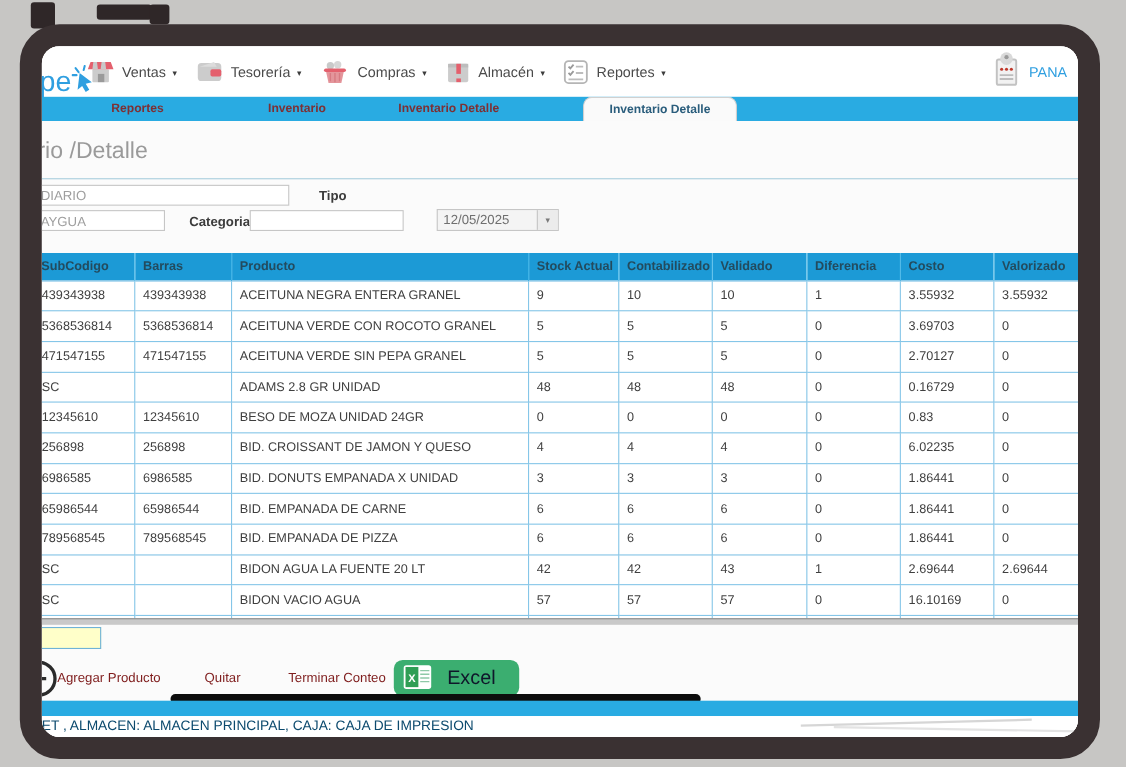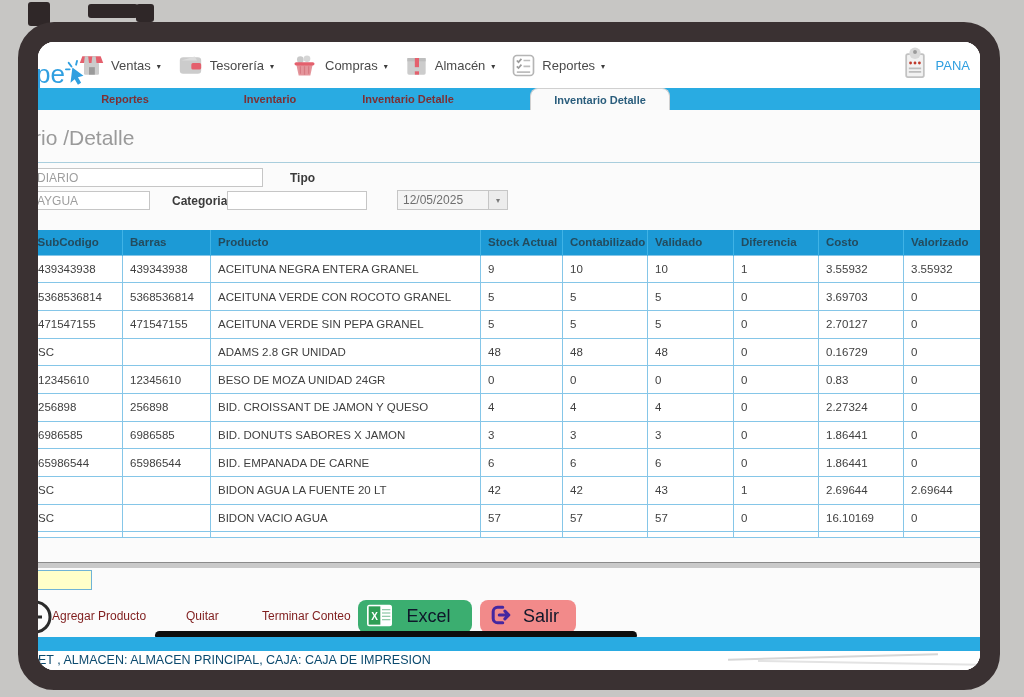--- a/index.html
+++ b/index.html
@@ -307,38 +307,49 @@
               <td>0</td>
             </tr>
             <tr>
               <td>256898</td>
               <td>256898</td>
               <td>BID. CROISSANT DE JAMON Y QUESO</td>
               <td>4</td>
               <td>4</td>
               <td>4</td>
               <td>0</td>
-              <td>2.27324</td>
+              <td>6.02235</td>
               <td>0</td>
             </tr>
             <tr>
               <td>6986585</td>
               <td>6986585</td>
-              <td>BID. DONUTS SABORES X JAMON</td>
+              <td>BID. DONUTS EMPANADA X UNIDAD</td>
               <td>3</td>
               <td>3</td>
               <td>3</td>
               <td>0</td>
               <td>1.86441</td>
               <td>0</td>
             </tr>
             <tr>
               <td>65986544</td>
               <td>65986544</td>
               <td>BID. EMPANADA DE CARNE</td>
+              <td>6</td>
+              <td>6</td>
+              <td>6</td>
+              <td>0</td>
+              <td>1.86441</td>
+              <td>0</td>
+            </tr>
+            <tr>
+              <td>789568545</td>
+              <td>789568545</td>
+              <td>BID. EMPANADA DE PIZZA</td>
               <td>6</td>
               <td>6</td>
               <td>6</td>
               <td>0</td>
               <td>1.86441</td>
               <td>0</td>
             </tr>
             <tr>
               <td>SC</td>
               <td></td>
@@ -394,27 +405,20 @@
             <text x="10" y="20" font-size="12" fill="#ffffff" text-anchor="middle" font-weight="bold">X</text>
             <g stroke="#8fc9a8" stroke-width="1.5">
               <line x1="19" y1="8" x2="29" y2="8"></line>
               <line x1="19" y1="12" x2="29" y2="12"></line>
               <line x1="19" y1="16" x2="29" y2="16"></line>
               <line x1="19" y1="20" x2="29" y2="20"></line>
             </g>
           </svg></span>
       <span class="btn-label">Excel</span>
     </button>
-    <button class="btn btn-salir">
-      <span><svg width="26" height="26" viewBox="0 0 30 30">
-            <path d="M17 6 h-6 a5 5 0 0 0 -5 5 v8 a5 5 0 0 0 5 5 h6" fill="none" stroke="#4527a0" stroke-width="3.5" stroke-linecap="round"></path>
-            <path d="M13 15 h11 m-4.5 -4.5 l4.5 4.5 l-4.5 4.5" stroke="#4527a0" stroke-width="3.5" fill="none" stroke-linecap="round" stroke-linejoin="round"></path>
-          </svg></span>
-      <span class="btn-label">Salir</span>
-    </button>
 
     <div class="black-bar"></div>
     <div class="blue-strip"></div>
 
     <div class="statusbar">
       <span class="status-text">ET , ALMACEN: ALMACEN PRINCIPAL, CAJA: CAJA DE IMPRESION</span>
       <span class="scribble scr-1"></span>
       <span class="scribble scr-2"></span>
     </div>
 

